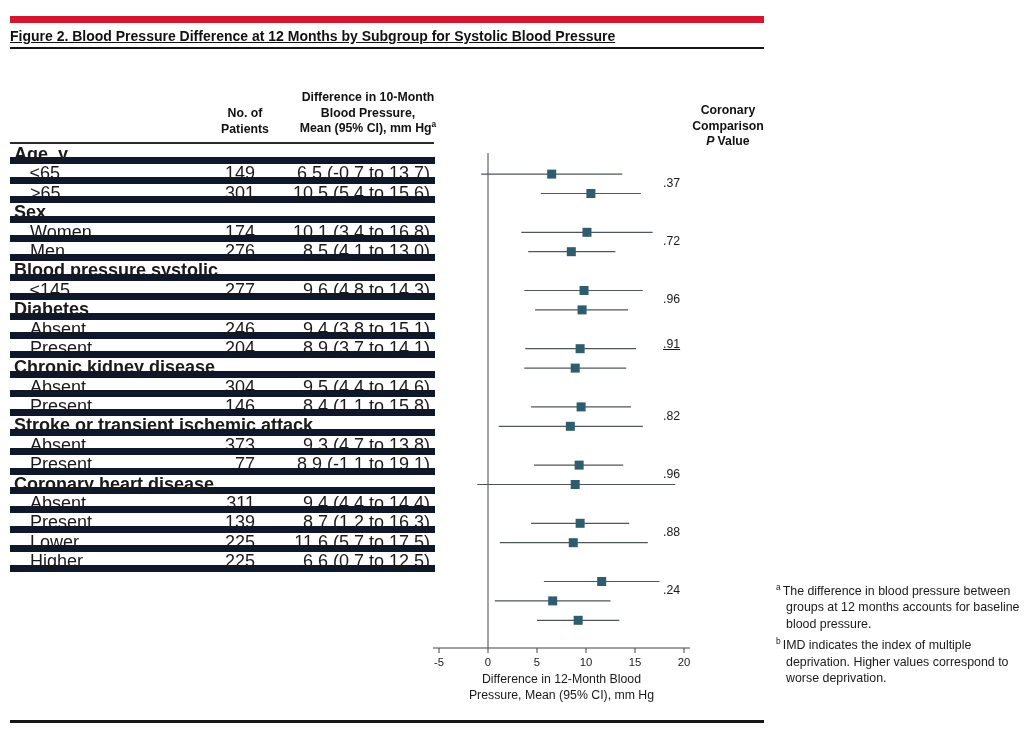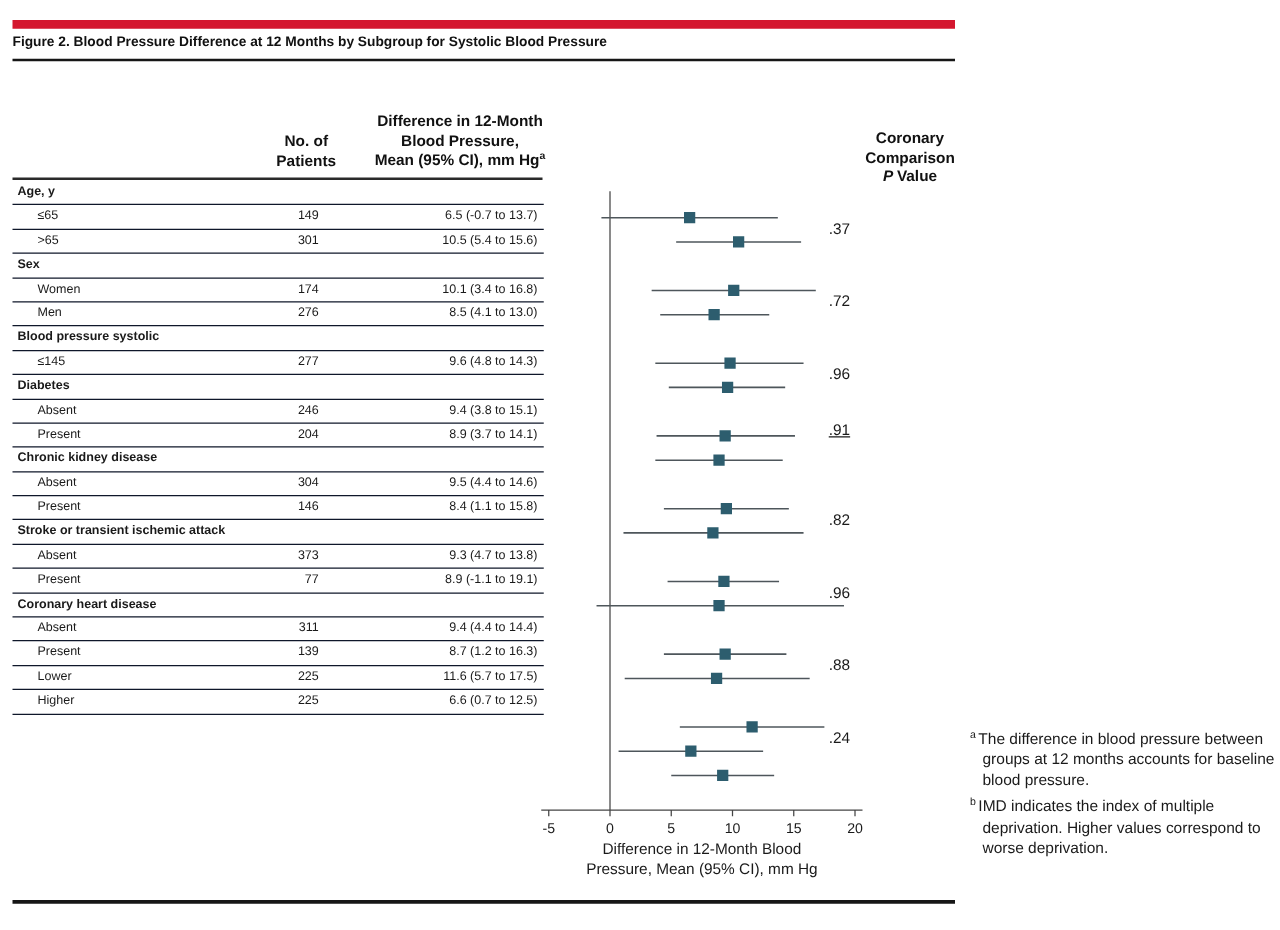--- a/index.html
+++ b/index.html
@@ -1,31 +1,31 @@
 <!DOCTYPE html>
 <html><head>
 <meta charset="utf-8">
 <style>
   html,body{margin:0;padding:0;background:#fff;}
   .page{position:relative;width:1024px;height:744px;background:#fff;overflow:hidden;
         font-family:"Liberation Sans",sans-serif;color:#1a1a1a;}
   .red-bar{position:absolute;left:10px;top:16px;width:754px;height:7px;background:#d4172f;}
-  .fig-title{position:absolute;left:10px;top:28px;width:754px;font-size:11px;font-weight:700;color:#111;}
+  .fig-title{position:absolute;left:10px;top:28px;width:754px;font-size:14px;font-weight:700;color:#111;text-decoration:underline;}
   .title-rule{position:absolute;left:10px;top:47px;width:754px;height:2px;background:#161616;}
   .bottom-rule{position:absolute;left:10px;top:720px;width:754px;height:3px;background:#161616;}
 
   .col-hdr{position:absolute;font-size:12.3px;font-weight:700;color:#111;text-align:center;line-height:15.5px;}
   .hdr-patients{left:195px;top:106px;width:100px;}
   .hdr-value{left:288px;top:90px;width:160px;}
   .hdr-pvalue{left:663px;top:103px;width:130px;}
   .hdr-rule{position:absolute;left:10px;top:142px;width:424px;height:2px;background:#2a2a2a;}
 
   .trows{position:absolute;left:10px;top:145px;width:425px;}
-  .trow{position:relative;height:19.4px;box-sizing:border-box;border-bottom:1px solid #0f172a;
-        font-size:10px;line-height:18px;}
+  .trow{position:relative;height:19.4px;box-sizing:border-box;border-bottom:7px solid #0f172a;
+        font-size:18px;line-height:18px;}
   .trow .lab{position:absolute;left:20px;white-space:nowrap;}
   .trow.group .lab,.trow.overall .lab{left:4px;font-weight:700;}
   .trow .ncol{position:absolute;left:170px;width:75px;text-align:right;}
   .trow .vcol{position:absolute;left:260px;width:160px;text-align:right;white-space:nowrap;}
 
   .pvals{position:absolute;left:663px;top:145px;width:130px;}
   .pval{position:absolute;width:100%;font-size:12.3px;}
 
   .plot{position:absolute;left:430px;top:145px;}
   .plot text{font-family:"Liberation Sans",sans-serif;fill:#1a1a1a;}
@@ -43,21 +43,21 @@
 <div class="page">
   <div class="red-bar" style="background: rgb(212, 23, 47);"></div>
   <div class="fig-title">Figure 2. Blood Pressure Difference at 12 Months by Subgroup for Systolic Blood Pressure</div>
   <div class="title-rule"></div>
 
   <div class="col-hdr hdr-patients">
     <div>No. of</div>
     <div>Patients</div>
   </div>
   <div class="col-hdr hdr-value">
-    <div>Difference in 12-Month</div>
+    <div>Difference in 10-Month</div>
     <div>Blood Pressure,</div>
     <div><span>Mean (95% CI), mm Hg</span><sup>a</sup></div>
   </div>
   <div class="col-hdr hdr-pvalue">
     <div>Coronary</div>
     <div>Comparison</div>
     <div><span class="ital">P</span><span class="rest">Value</span></div>
   </div>
   <div class="hdr-rule"></div>
 

